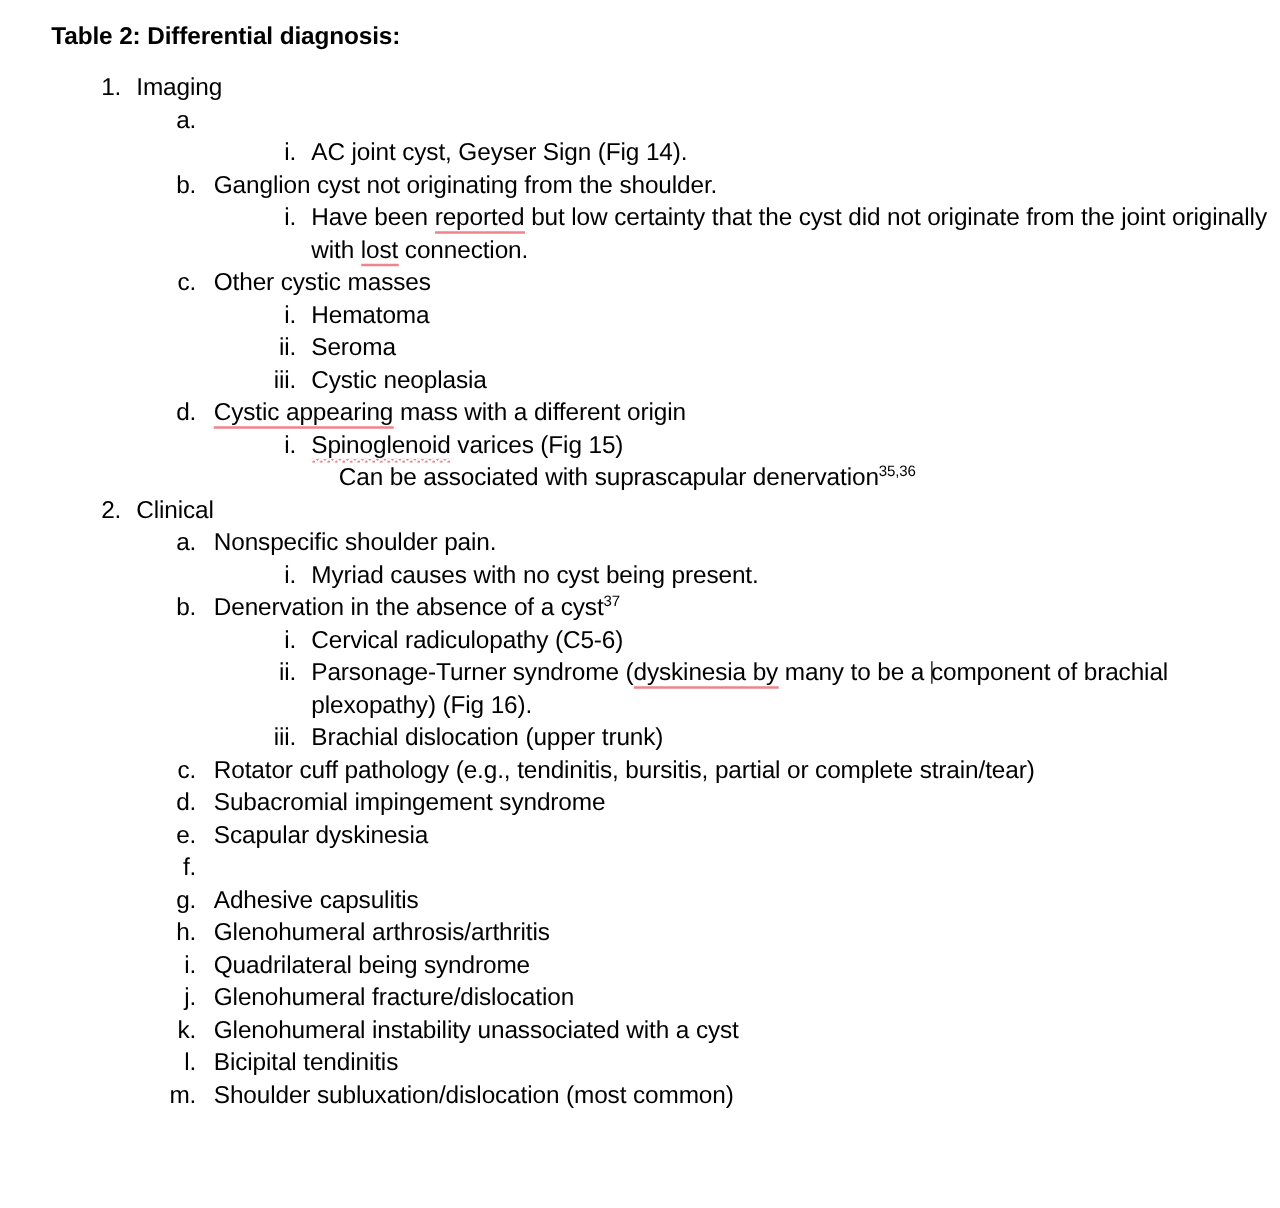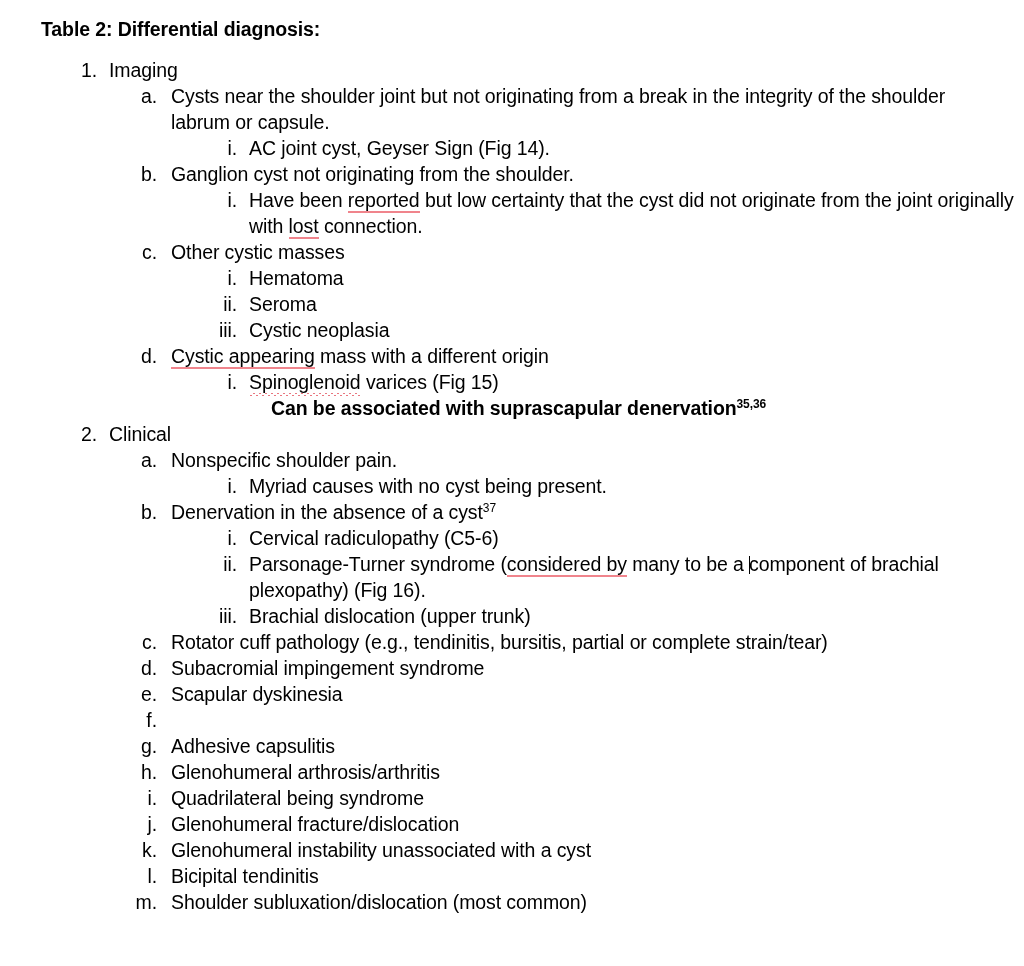--- a/index.html
+++ b/index.html
@@ -49,21 +49,21 @@
   
   .lvl1 { margin-left: 32px; }
   .lvl1 > .marker { width: 26px; margin-right: 12px; }
 
   .lvl2 { margin-left: 96px; }
   .lvl2 > .marker { width: 22px; margin-right: 14px; }
 
   .lvl3 { margin-left: 168px; }
   .lvl3 > .marker { width: 30px; margin-right: 12px; }
 
-  .lvl4 { margin-left: 232px; font-weight: bold; }
+  .lvl4 { margin-left: 232px; }
   .lvl4 > .marker { width: 0; margin-right: 0; }
 
   .text-wrap-2 { max-width: 800px; }
 
   sup {
     font-size: 12px;
     vertical-align: super;
     line-height: 0;
   }
 
@@ -117,21 +117,20 @@
 
   <div class="doc-title">Table 2: Differential diagnosis:</div>
 
   <div class="row lvl1">
     <span class="marker">1.</span>
     <span class="text">Imaging</span>
   </div>
 
   <div class="row lvl2">
     <span class="marker">a.</span>
-    <span class="text text-wrap-2">Cysts near the shoulder joint but not originating from a break in the integrity of the shoulder labrum or capsule.</span>
   </div>
 
   <div class="row lvl3">
     <span class="marker">i.</span>
     <span class="text">AC joint cyst, Geyser Sign (Fig 14).</span>
   </div>
 
   <div class="row lvl2">
     <span class="marker">b.</span>
     <span class="text">Ganglion cyst not originating from the shoulder.</span>
@@ -192,21 +191,21 @@
   <div class="row lvl2">
     <span class="marker">b.</span>
     <span class="text"><span>Denervation in the absence of a cyst</span><sup>37</sup></span>
   </div>
   <div class="row lvl3">
     <span class="marker">i.</span>
     <span class="text">Cervical radiculopathy (C5-6)</span>
   </div>
   <div class="row lvl3">
     <span class="marker">ii.</span>
-    <span class="text text-wrap-2">Parsonage-Turner syndrome (<span class="gram">considered  by</span> many to be a <span class="caret"></span>component of brachial plexopathy) (Fig 16).</span>
+    <span class="text text-wrap-2">Parsonage-Turner syndrome (<span class="gram">dyskinesia  by</span> many to be a <span class="caret"></span>component of brachial plexopathy) (Fig 16).</span>
   </div>
   <div class="row lvl3">
     <span class="marker">iii.</span>
     <span class="text">Brachial dislocation (upper trunk)</span>
   </div>
 
   <div class="row lvl2">
     <span class="marker">c.</span>
     <span class="text">Rotator cuff pathology (e.g., tendinitis, bursitis, partial or complete strain/tear)</span>
   </div>

